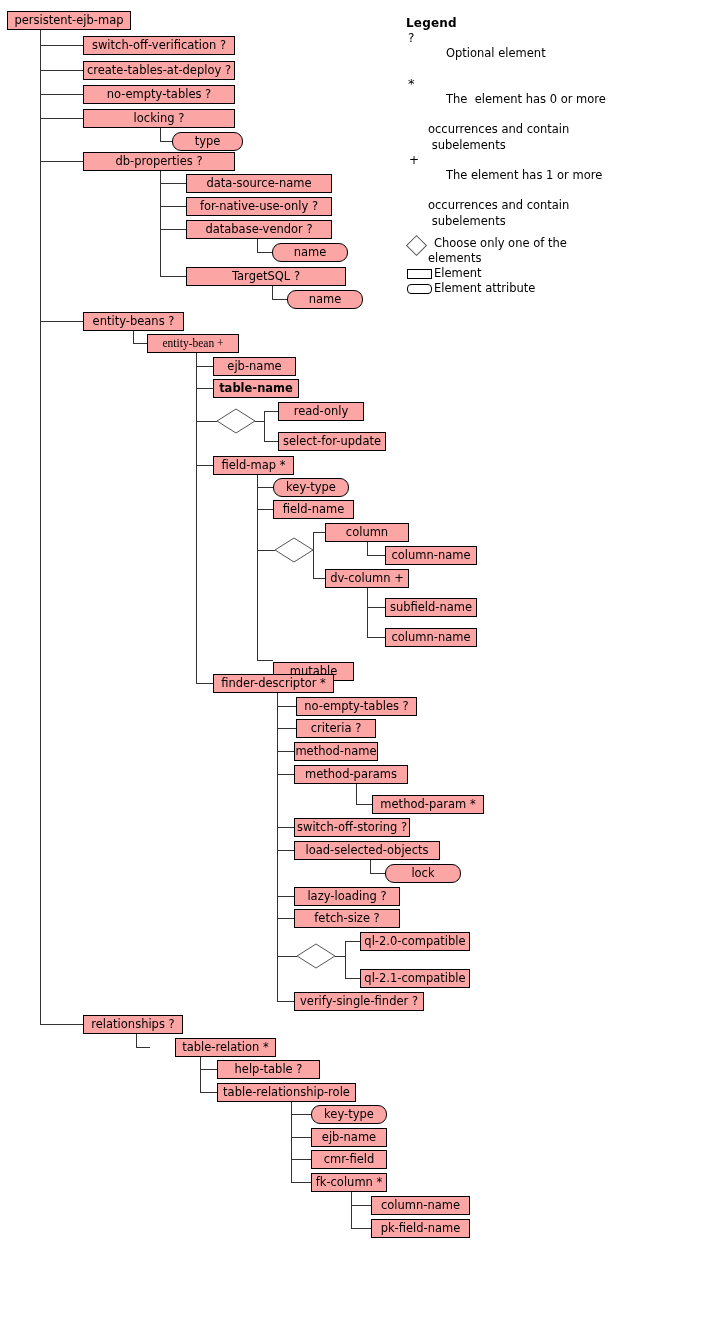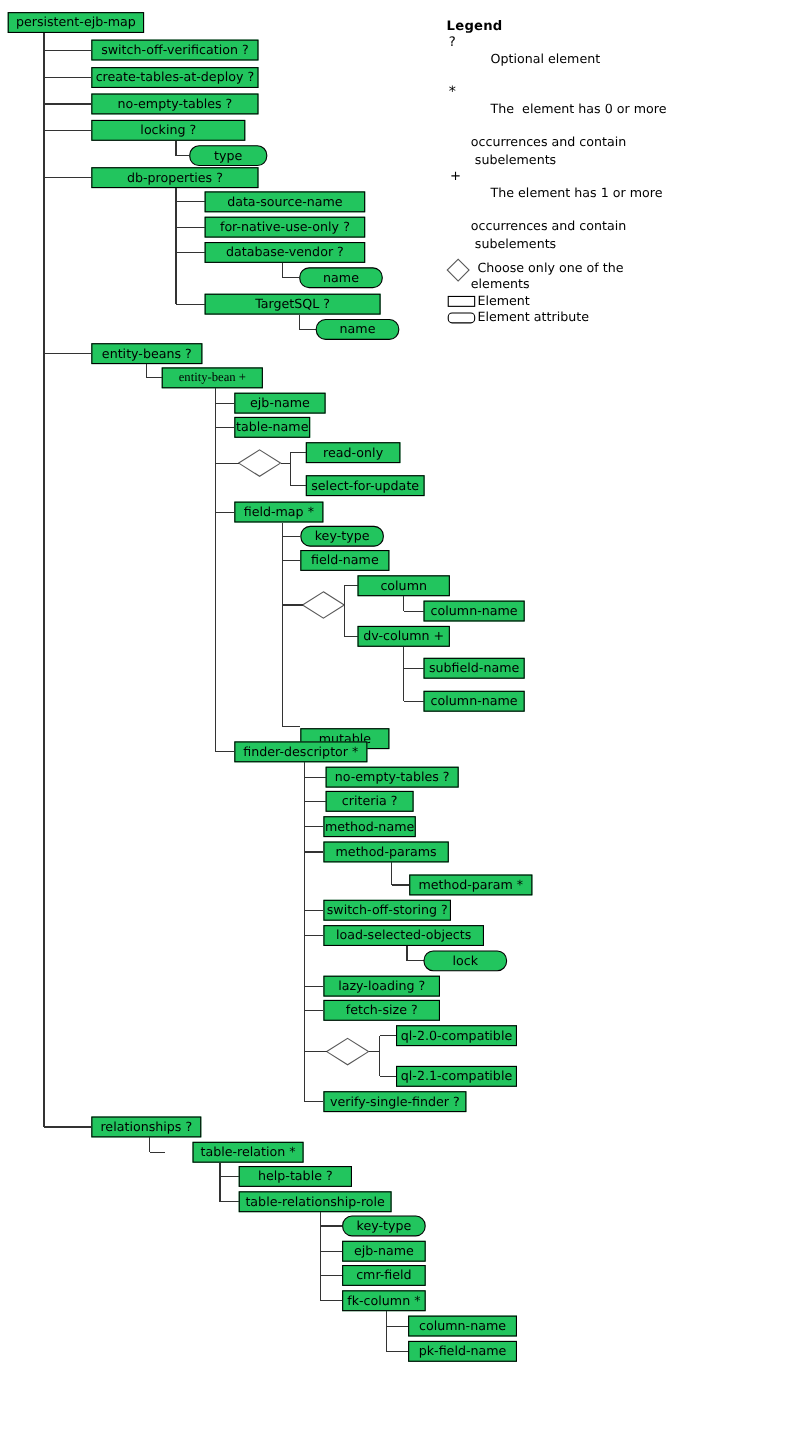--- a/index.html
+++ b/index.html
@@ -23,21 +23,21 @@
   svg#tree-canvas {
     position: absolute;
     left: 0; top: 0;
     width: 718px;
     height: 1323px;
   }
   .node-box {
     position: absolute;
     box-sizing: border-box;
     border: 1px solid #000000;
-    background: #22c55e;
+    background: #fca5a5;
     height: 19px;
     line-height: 17px;
     text-align: center;
     font-size: 11.5px;
     color: #000000;
     white-space: nowrap;
     overflow: hidden;
   }
   .node-box.attr {
     border-radius: 9px;
@@ -189,33 +189,33 @@
       <line x1="351" y1="1192" x2="351" y2="1228.5" stroke="#333333" stroke-width="1" shape-rendering="crispEdges"></line>
       <line x1="351" y1="1205.5" x2="371" y2="1205.5" stroke="#333333" stroke-width="1" shape-rendering="crispEdges"></line>
       <line x1="351" y1="1228.5" x2="371" y2="1228.5" stroke="#333333" stroke-width="1" shape-rendering="crispEdges"></line>
     </svg>
 
   <div id="node-layer">
       <div class="node-box" style="left: 7px; top: 11px; width: 124px;">persistent-ejb-map</div>
       <div class="node-box" style="left: 83px; top: 36px; width: 152px;">switch-off-verification  ?</div>
       <div class="node-box" style="left: 83px; top: 61px; width: 152px;">create-tables-at-deploy  ?</div>
       <div class="node-box" style="left: 83px; top: 85px; width: 152px;">no-empty-tables ?</div>
-      <div class="node-box" style="left: 83px; top: 109px; width: 140px;">locking ?</div>
+      <div class="node-box" style="left: 83px; top: 109px; width: 152px;">locking ?</div>
       <div class="node-box attr" style="left: 172px; top: 132px; width: 71px;">type</div>
       <div class="node-box" style="left: 83px; top: 152px; width: 152px;">db-properties ?</div>
       <div class="node-box" style="left: 186px; top: 174px; width: 146px;">data-source-name</div>
       <div class="node-box" style="left: 186px; top: 197px; width: 146px;">for-native-use-only  ?</div>
       <div class="node-box" style="left: 186px; top: 220px; width: 146px;">database-vendor  ?</div>
       <div class="node-box attr" style="left: 272px; top: 243px; width: 76px;">name</div>
       <div class="node-box" style="left: 186px; top: 267px; width: 160px;">TargetSQL ?</div>
       <div class="node-box attr" style="left: 287px; top: 290px; width: 76px;">name</div>
       <div class="node-box" style="left: 83px; top: 312px; width: 101px;">entity-beans ?</div>
       <div class="node-box" style="left: 147px; top: 334px; width: 92px; font-family: Liberation Serif, serif;">entity-bean +</div>
       <div class="node-box" style="left: 213px; top: 357px; width: 83px;">ejb-name</div>
-      <div class="node-box" style="left: 213px; top: 379px; width: 69px;">table-name</div>
+      <div class="node-box" style="left: 213px; top: 379px; width: 86px; font-weight: bold;">table-name</div>
       <div class="node-box" style="left: 278px; top: 402px; width: 86px;">read-only</div>
       <div class="node-box" style="left: 278px; top: 432px; width: 108px;">select-for-update</div>
       <div class="node-box" style="left: 213px; top: 456px; width: 81px;">field-map *</div>
       <div class="node-box attr" style="left: 273px; top: 478px; width: 76px;">key-type</div>
       <div class="node-box" style="left: 273px; top: 500px; width: 81px;">field-name</div>
       <div class="node-box" style="left: 325px; top: 523px; width: 84px;">column</div>
       <div class="node-box" style="left: 385px; top: 546px; width: 92px;">column-name</div>
       <div class="node-box" style="left: 325px; top: 569px; width: 84px;">dv-column  +</div>
       <div class="node-box" style="left: 385px; top: 598px; width: 92px;">subfield-name</div>
       <div class="node-box" style="left: 385px; top: 628px; width: 92px;">column-name</div>

